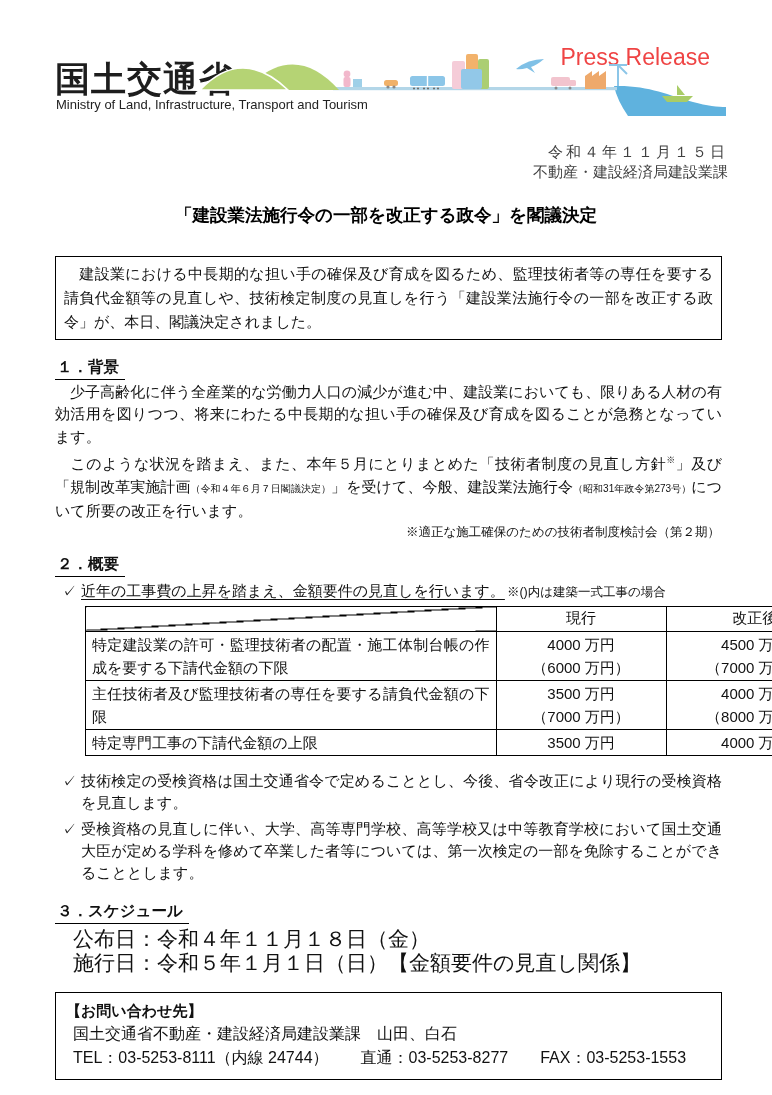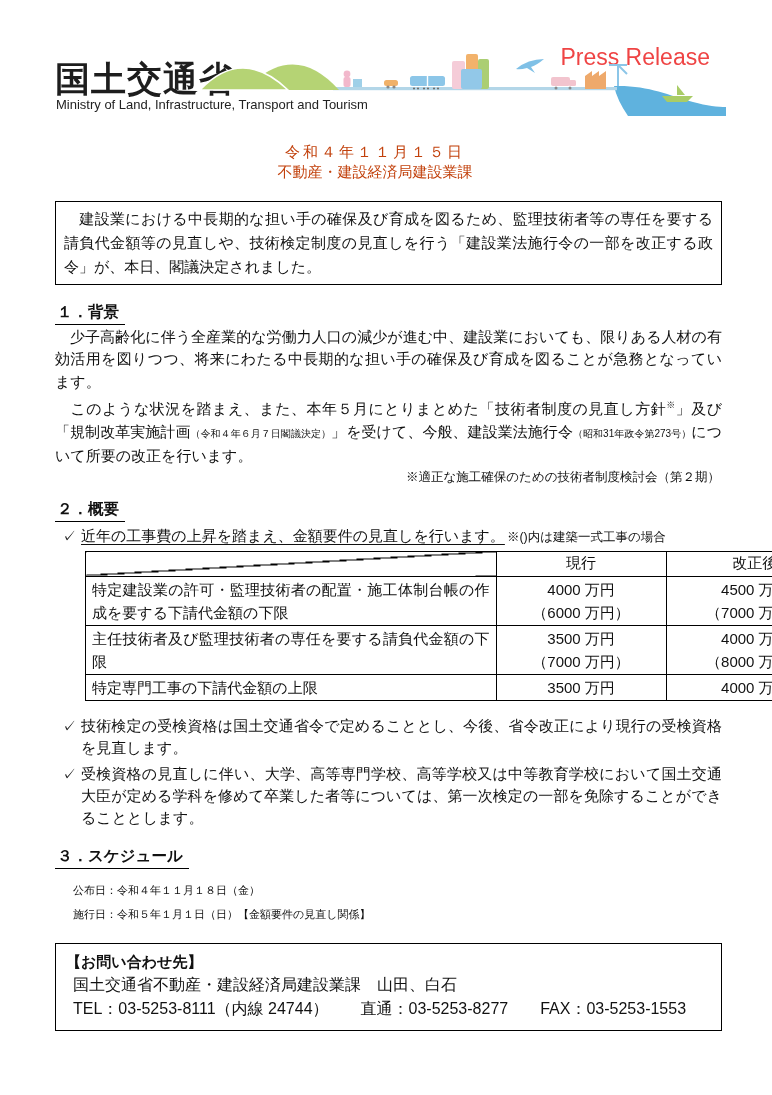--- a/index.html
+++ b/index.html
@@ -8,27 +8,27 @@
     position:relative; width:772px; height:1095px; background:#fff;
     color:#111; overflow:hidden; margin:0 auto;
   }
   
   .header { position:relative; height:132px; }
   .logo-jp { position:absolute; left:55px; top:56px; font-size:35px; font-weight:bold; color:#1d1d1d; letter-spacing:1px; }
   .logo-en { position:absolute; left:56px; top:97px; font-size:13px; color:#222; }
   .press-release { position:absolute; right:62px; top:44px; font-size:23px; color:#ef4444; }
   .illust { position:absolute; left:190px; top:52px; width:540px; height:66px; }
   
-  .meta { text-align:center; padding-right:22px; margin-top:10px; font-size:15px; line-height:20px; color:#c2410c; }
+  .meta { text-align:right; padding-right:44px; margin-top:10px; font-size:15px; line-height:20px; color:#404040; }
   .meta .date { letter-spacing:3px; }
   
   .doc-title { text-align:center; font-size:17.5px; font-weight:bold; margin-top:21px; color:#000; }
   
   .content { padding:0 50px 0 55px; }
-  .lead-box { border:1.6px solid #000; margin-top:19px; padding:5px 8px; font-size:15px; line-height:24px; text-align:justify; }
+  .lead-box { border:1.6px solid #000; margin-top:29px; padding:5px 8px; font-size:15px; line-height:24px; text-align:justify; }
   .sec-heading { display:inline-block; font-size:15.5px; font-weight:bold; border-bottom:1.6px solid #000; padding:0 6px 1px 2px; }
   .sec1 { margin-top:17px; }
   .body-p { font-size:15px; line-height:22.4px; text-align:justify; margin-top:1px; }
   .small-inline { font-size:10px; }
   sup { font-size:9px; vertical-align:super; }
   .footnote { text-align:right; font-size:12.5px; margin-top:2px; padding-right:2px; }
   .sec2 { margin-top:13px; }
   .bullet { display:flex; font-size:15px; line-height:22.4px; margin-top:3px; padding-left:7px; }
   .bullet .check { width:19px; flex:none; font-size:14px; }
   .bullet .u { text-decoration:underline; text-underline-offset:3px; }
@@ -40,21 +40,21 @@
   table.money th { height:25px; font-weight:normal; text-align:center; }
   .diag {
     background-image:linear-gradient(to bottom right,
       transparent calc(50% - 0.7px), #000 calc(50% - 0.7px),
       #000 calc(50% + 0.7px), transparent calc(50% + 0.7px));
   }
   td.lbl { padding:1px 6px; line-height:23px; text-align:justify; }
   td.num { text-align:center; vertical-align:middle; line-height:23px; padding:1px 0; }
   
   .sec3 { margin-top:16px; }
-  .sched { font-size:11px; line-height:24px; padding-left:18px; margin-top:9px; }
+  .sched { font-size:21px; line-height:24px; padding-left:18px; margin-top:3px; }
   
   .contact-box { border:1.9px solid #000; margin-top:17px; padding:6px 10px 9px 10px; }
   .contact-heading { font-size:15px; font-weight:bold; line-height:23px; }
   .contact-line { font-size:16px; line-height:24px; padding-left:7px; }
 </style>
 </head>
 <body>
 
 <div class="page">
 
@@ -138,20 +138,21 @@
         <path d="M 487 33 L 495 43 L 487 43 Z" fill="#a9cc66"></path>
       </g>
     </svg>
   </div>
 
   <div class="meta">
     <div class="date">令和４年１１月１５日</div>
     <div class="dept">不動産・建設経済局建設業課</div>
   </div>
 
+  <div class="doc-title">「建設業法施行令の一部を改正する政令」を閣議決定</div>
 
   <div class="content">
 
     <div class="lead-box">　建設業における中長期的な担い手の確保及び育成を図るため、監理技術者等の専任を要する請負代金額等の見直しや、技術検定制度の見直しを行う「建設業法施行令の一部を改正する政令」が、本日、閣議決定されました。</div>
 
     <div class="sec1">
       <span class="sec-heading">１．背景</span>
       <p class="body-p">　少子高齢化に伴う全産業的な労働力人口の減少が進む中、建設業においても、限りある人材の有効活用を図りつつ、将来にわたる中長期的な担い手の確保及び育成を図ることが急務となっています。</p>
       <p class="body-p"><span>　このような状況を踏まえ、また、本年５月にとりまとめた「技術者制度の見直し方針</span><sup>※</sup><span>」及び「規制改革実施計画</span><span class="small-inline">（令和４年６月７日閣議決定）</span><span>」を受けて、今般、建設業法施行令</span><span class="small-inline">（昭和31年政令第273号）</span><span>について所要の改正を行います。</span></p>
       <div class="footnote">※適正な施工確保のための技術者制度検討会（第２期）</div>

